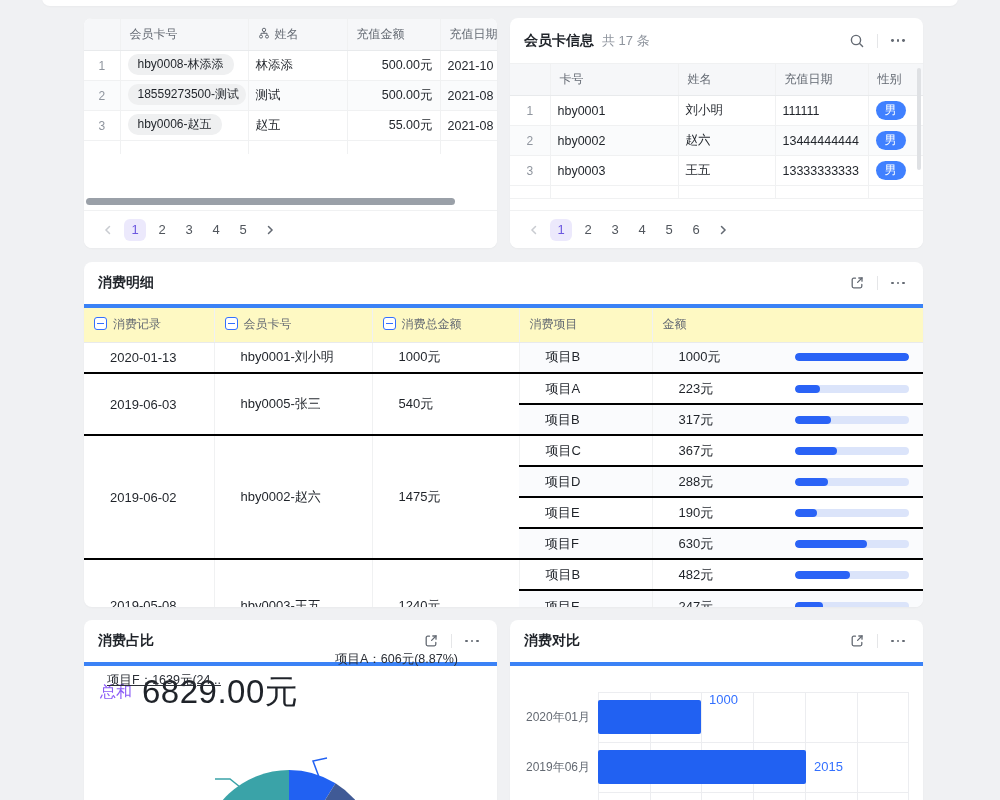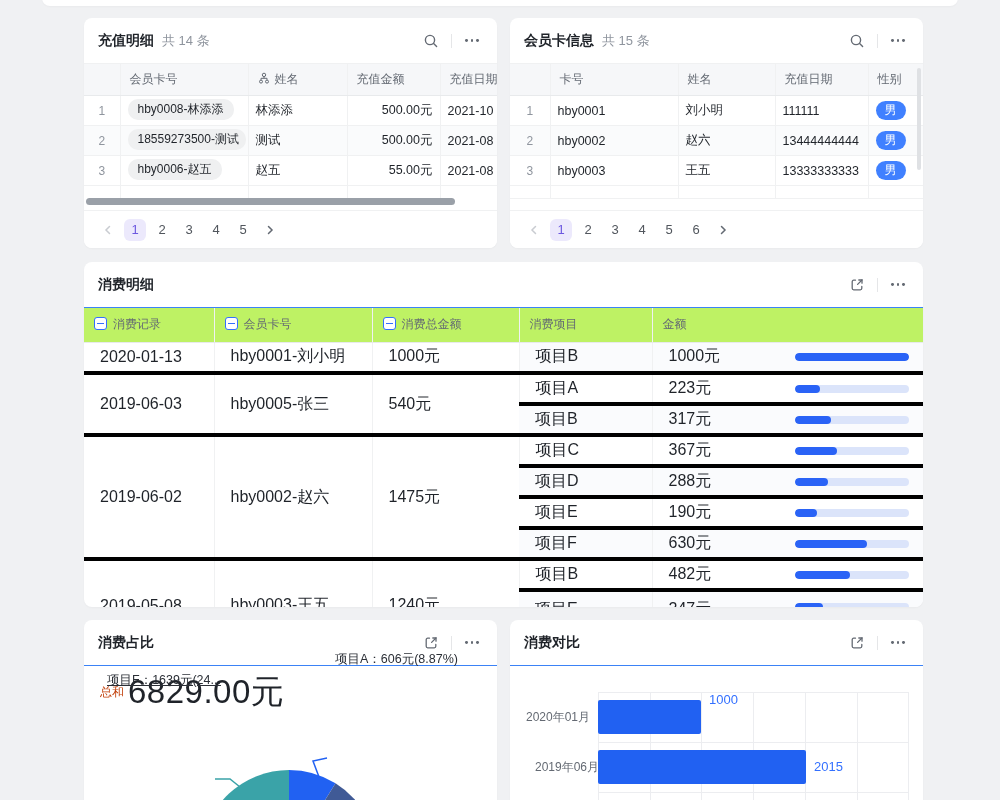--- a/index.html
+++ b/index.html
@@ -1,21 +1,21 @@
 <!DOCTYPE html>
 <html><head>
 <meta charset="utf-8">
 <style>
   html,body{margin:0;padding:0;}
   *{box-sizing:border-box;font-family:"Liberation Sans","DejaVu Sans",sans-serif;}
   #screen{position:relative;width:1000px;height:800px;background:#f0f1f3;overflow:hidden;}
   .card{position:absolute;background:#fff;border-radius:8px;box-shadow:0 1px 2px rgba(31,35,41,.03);overflow:hidden;}
   .top-sliver{left:42px;top:-14px;width:916px;height:20px;}
   .card-head{display:flex;align-items:center;height:45px;padding:0 14px;}
-  .card-head.bordered{border-bottom:1px solid #3b82f6;height:46px;}
+  .card-head.bordered{border-bottom:4px solid #3b82f6;height:46px;}
   .card-title{font-size:14px;font-weight:700;color:#1f2329;}
   .card-count{font-size:13px;color:#8f959e;margin-left:8px;}
   .head-actions{margin-left:auto;display:flex;align-items:center;gap:9px;}
   .icon-btn{display:flex;align-items:center;justify-content:center;width:22px;height:22px;cursor:pointer;}
   .v-divider{width:1px;height:14px;background:#e5e6e8;}
   .dots{display:flex;gap:2.5px;align-items:center;}
   .dots i{width:2.8px;height:2.8px;border-radius:50%;background:#646a73;display:block;}
 
   
   table.grid{border-collapse:collapse;table-layout:fixed;}
@@ -33,73 +33,55 @@
   .hscrollbar{position:absolute;left:2px;top:180px;width:369px;height:7px;border-radius:3.5px;background:#9aa0a8;cursor:pointer;}
   .vscrollbar{position:absolute;right:2px;top:50px;width:4px;height:102px;border-radius:2px;background:#dfe1e4;cursor:pointer;}
 
   .pager{position:absolute;left:0;right:0;bottom:0;height:38px;border-top:1px solid #f0f1f2;display:flex;align-items:center;padding-left:13px;gap:5px;background:#fff;}
   .page-item{min-width:22px;height:22px;display:flex;align-items:center;justify-content:center;font-size:13px;color:#51565d;border-radius:6px;cursor:pointer;padding:0 4px;}
   .page-item.active{background:#ece9fc;color:#6c58e0;}
   .pager .chev{display:flex;align-items:center;justify-content:center;width:22px;height:22px;cursor:pointer;}
 
   
   table.cons{border-collapse:collapse;table-layout:fixed;width:839px;}
-  table.cons th{background:#bef264;font-weight:400;font-size:12px;color:#646a73;text-align:left;height:34px;padding:0 10px;border-bottom:1px solid #e8eaec;white-space:nowrap;}
-  table.cons td{font-size:16px;color:#1f2329;height:31px;padding:0 16px;border-bottom:4px solid #000000;white-space:nowrap;overflow:hidden;vertical-align:middle;}
+  table.cons th{background:#fef9c3;font-weight:400;font-size:12px;color:#646a73;text-align:left;height:34px;padding:0 10px;border-bottom:1px solid #e8eaec;white-space:nowrap;}
+  table.cons td{font-size:13px;color:#1f2329;height:31px;padding:0 26px;border-bottom:2px solid #000000;white-space:nowrap;overflow:hidden;vertical-align:middle;}
   table.cons th + th, table.cons td + td{border-left:1px solid #f0f1f2;}
   table.cons td.item-alt{background:#fafbfd;}
   table.cons tr.clipped td{height:62px;vertical-align:top;padding-top:7px;}
   .hminus{display:inline-block;width:13px;height:13px;border:1.3px solid #3370ff;border-radius:3px;position:relative;vertical-align:-2px;margin-right:6px;background:#fff;}
   .hminus::after{content:"";position:absolute;left:2px;right:2px;top:4.5px;height:1.6px;background:#3370ff;}
   td.amount-cell{position:relative;}
   .bar-track{position:absolute;right:14px;width:114px;height:8px;border-radius:4px;background:#dbe4fa;top:50%;transform:translateY(-50%);overflow:hidden;}
   tr.clipped .bar-track{top:11px;transform:none;}
   .bar-fill{position:absolute;left:0;top:0;bottom:0;border-radius:4px;background:#2a63f6;}
 
   
   .sum-row{position:absolute;left:16px;top:50px;height:44px;display:flex;align-items:center;}
-  .sum-label{font-size:12px;color:#c2410c;margin-right:4px;}
+  .sum-label{font-size:16px;color:#8b5cf6;margin-right:10px;}
   .sum-value{font-size:33px;color:#1f2329;letter-spacing:.5px;}
   .pie-svg{position:absolute;left:0;top:100px;}
   .pie-label{position:absolute;font-size:12.5px;color:#2b2f36;white-space:nowrap;}
 
   
   .plot{position:absolute;left:0;top:46px;right:0;bottom:0;}
   .gridline-v{position:absolute;width:1px;background:#ecedf0;}
   .gridline-h{position:absolute;height:1px;background:#ecedf0;}
   .bchart-cat{position:absolute;width:72px;text-align:right;font-size:12px;color:#646a73;}
   .bchart-bar{position:absolute;height:34px;background:#2161f2;border-radius:2px;}
   .bchart-val{position:absolute;font-size:13px;color:#3370ff;}
 </style>
 </head>
 <body>
 
 <div id="screen">
 
   <div class="card top-sliver"></div>
 
   <div class="card" style="left:84px;top:18px;width:413px;height:230px;">
-    <div class="card-head">
-      <span class="card-title">充值明细</span>
-      <span class="card-count">共 14 条</span>
-      <div class="head-actions">
-        <span class="icon-btn">
-          <svg width="16" height="16" viewBox="0 0 16 16">
-              <circle cx="7" cy="7" r="4.6" fill="none" stroke="#646a73" stroke-width="1.4"></circle>
-              <line x1="10.6" y1="10.6" x2="13.6" y2="13.6" stroke="#646a73" stroke-width="1.4" stroke-linecap="round"></line>
-            </svg>
-        </span>
-        <span class="v-divider"></span>
-        <span class="icon-btn dots">
-            <i></i>
-            <i></i>
-            <i></i>
-          </span>
-      </div>
-    </div>
     <table class="grid" style="width:476px;">
       <colgroup>
           <col style="width:36px">
           <col style="width:128px">
           <col style="width:99px">
           <col style="width:93px">
           <col style="width:120px">
         </colgroup>
       <thead>
           <tr id="rechargeHead">
@@ -162,21 +144,21 @@
           <svg width="12" height="12" viewBox="0 0 12 12" fill="none" stroke="#646a73" stroke-width="1.5" stroke-linecap="round">
             <polyline points="4.5,2.5 8,6 4.5,9.5"></polyline>
           </svg>
         </span>
       </div>
   </div>
 
   <div class="card" style="left:510px;top:18px;width:413px;height:230px;">
     <div class="card-head">
       <span class="card-title">会员卡信息</span>
-      <span class="card-count">共 15 条</span>
+      <span class="card-count">共 17 条</span>
       <div class="head-actions">
         <span class="icon-btn">
           <svg width="16" height="16" viewBox="0 0 16 16">
               <circle cx="7" cy="7" r="4.6" fill="none" stroke="#646a73" stroke-width="1.4"></circle>
               <line x1="10.6" y1="10.6" x2="13.6" y2="13.6" stroke="#646a73" stroke-width="1.4" stroke-linecap="round"></line>
             </svg>
         </span>
         <span class="v-divider"></span>
         <span class="icon-btn dots">
             <i></i>
@@ -421,19 +403,19 @@
         <div class="gridline-v" style="left: 243px; top: 26px; height: 174px;"></div>
         <div class="gridline-v" style="left: 295px; top: 26px; height: 174px;"></div>
         <div class="gridline-v" style="left: 347px; top: 26px; height: 174px;"></div>
         <div class="gridline-v" style="left: 398px; top: 26px; height: 174px;"></div>
         <div class="gridline-h" style="left: 88px; width: 310px; top: 26px;"></div>
         <div class="gridline-h" style="left: 88px; width: 310px; top: 76px;"></div>
         <div class="gridline-h" style="left: 88px; width: 310px; top: 126px;"></div>
         <div class="bchart-cat" style="left: 8px; top: 43px;">2020年01月</div>
         <div class="bchart-bar" style="left: 88px; top: 34px; width: 103px; background: rgb(33, 97, 242);"></div>
         <div class="bchart-val" style="left: 199px; top: 26px;">1000</div>
-        <div class="bchart-cat" style="left: 8px; top: 93px; margin-left: 9px;">2019年06月</div>
+        <div class="bchart-cat" style="left: 8px; top: 93px;">2019年06月</div>
         <div class="bchart-bar" style="left: 88px; top: 84px; width: 208px; background: rgb(33, 97, 242);"></div>
         <div class="bchart-val" style="left: 304px; top: 93px;">2015</div>
       </div>
   </div>
 
 </div>
 
 </body></html>

